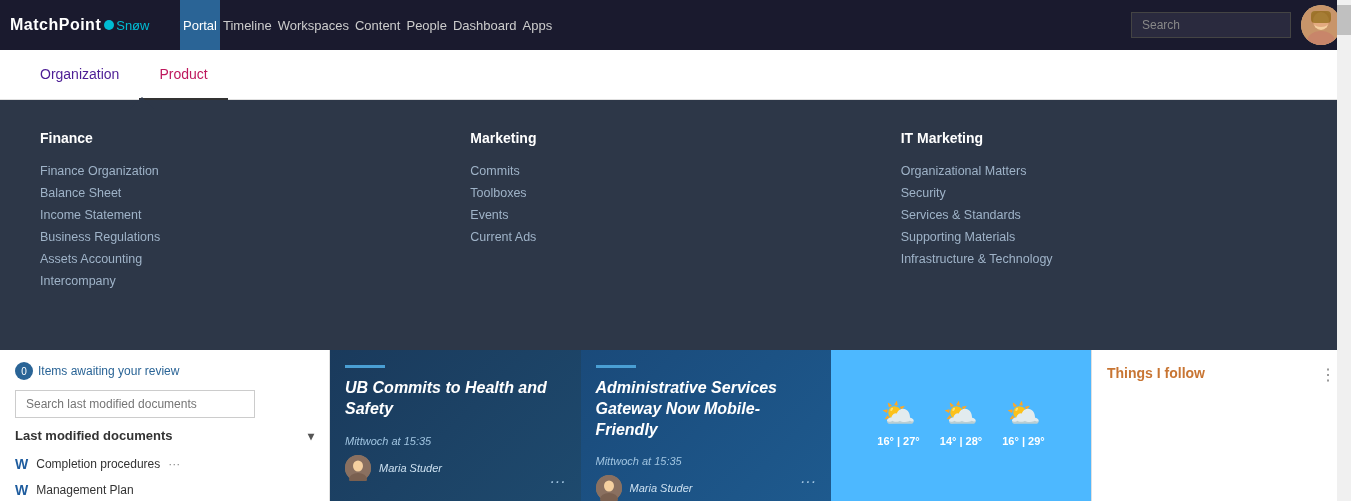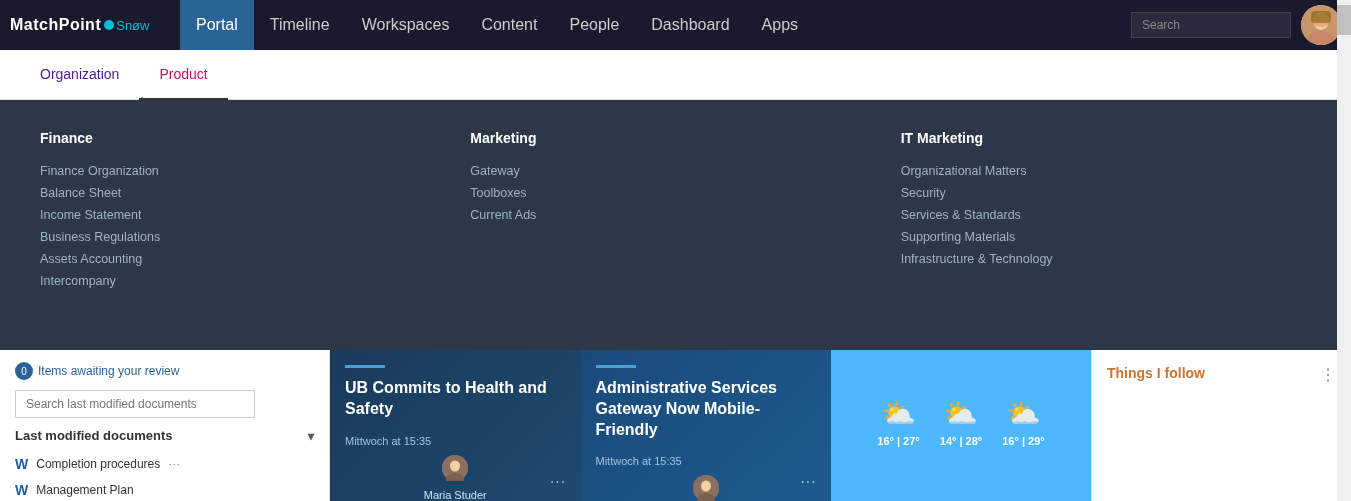--- a/index.html
+++ b/index.html
@@ -40,26 +40,26 @@
       margin-left: 3px;
       display: inline-block;
     }
     .nav-items {
       display: flex;
       align-items: center;
       flex: 1;
     }
     .nav-item {
       color: #ccc;
-      padding: 0 16px;
+      padding: 0 3px;
       height: 50px;
       display: flex;
       align-items: center;
       cursor: pointer;
-      font-size: 16px;
+      font-size: 13px;
       text-decoration: none;
       transition: background 0.2s;
     }
     .nav-item.active {
       background: #2a6496;
       color: white;
     }
     .nav-right {
       display: flex;
       align-items: center;
@@ -249,20 +249,21 @@
     .cards-area {
       display: flex;
       flex: 1;
       gap: 0;
     }
     .news-card {
       flex: 1;
       position: relative;
       overflow: hidden;
       cursor: pointer;
+      font-style: italic;
     }
     .news-card-dark {
       background: linear-gradient(135deg, #1a3a5c 0%, #1e4a6e 100%);
     }
     .news-card-blue {
       background: linear-gradient(135deg, #1a4a7a 0%, #1e5a8e 100%);
     }
     .card-accent {
       width: 40px;
       height: 3px;
@@ -281,21 +282,20 @@
       color: #a0c4e0;
       font-size: 11px;
       padding: 0 15px;
       margin-bottom: 8px;
     }
     .card-author {
       display: flex;
       align-items: center;
       gap: 8px;
       padding: 0 15px;
-      flex-direction: column;
     }
     .author-avatar {
       width: 26px;
       height: 26px;
       border-radius: 50%;
       background: #8a7a6a;
       display: flex;
       align-items: center;
       justify-content: center;
       font-size: 12px;
@@ -411,22 +411,23 @@
     <a class="dropdown-item">Finance Organization</a>
     <a class="dropdown-item">Balance Sheet</a>
     <a class="dropdown-item">Income Statement</a>
     <a class="dropdown-item">Business Regulations</a>
     <a class="dropdown-item">Assets Accounting</a>
     <a class="dropdown-item">Intercompany</a>
   </div>
 
   <div class="dropdown-section">
     <div class="dropdown-section-title">Marketing</div>
-    <a class="dropdown-item">Gateway</a>
+    <a class="dropdown-item">Commits</a>
     <a class="dropdown-item">Toolboxes</a>
+    <a class="dropdown-item">Events</a>
     <a class="dropdown-item">Current Ads</a>
   </div>
 
   <div class="dropdown-section">
     <div class="dropdown-section-title">IT Marketing</div>
     <a class="dropdown-item">Organizational Matters</a>
     <a class="dropdown-item">Security</a>
     <a class="dropdown-item">Services &amp; Standards</a>
     <a class="dropdown-item">Supporting Materials</a>
     <a class="dropdown-item">Infrastructure &amp; Technology</a>

